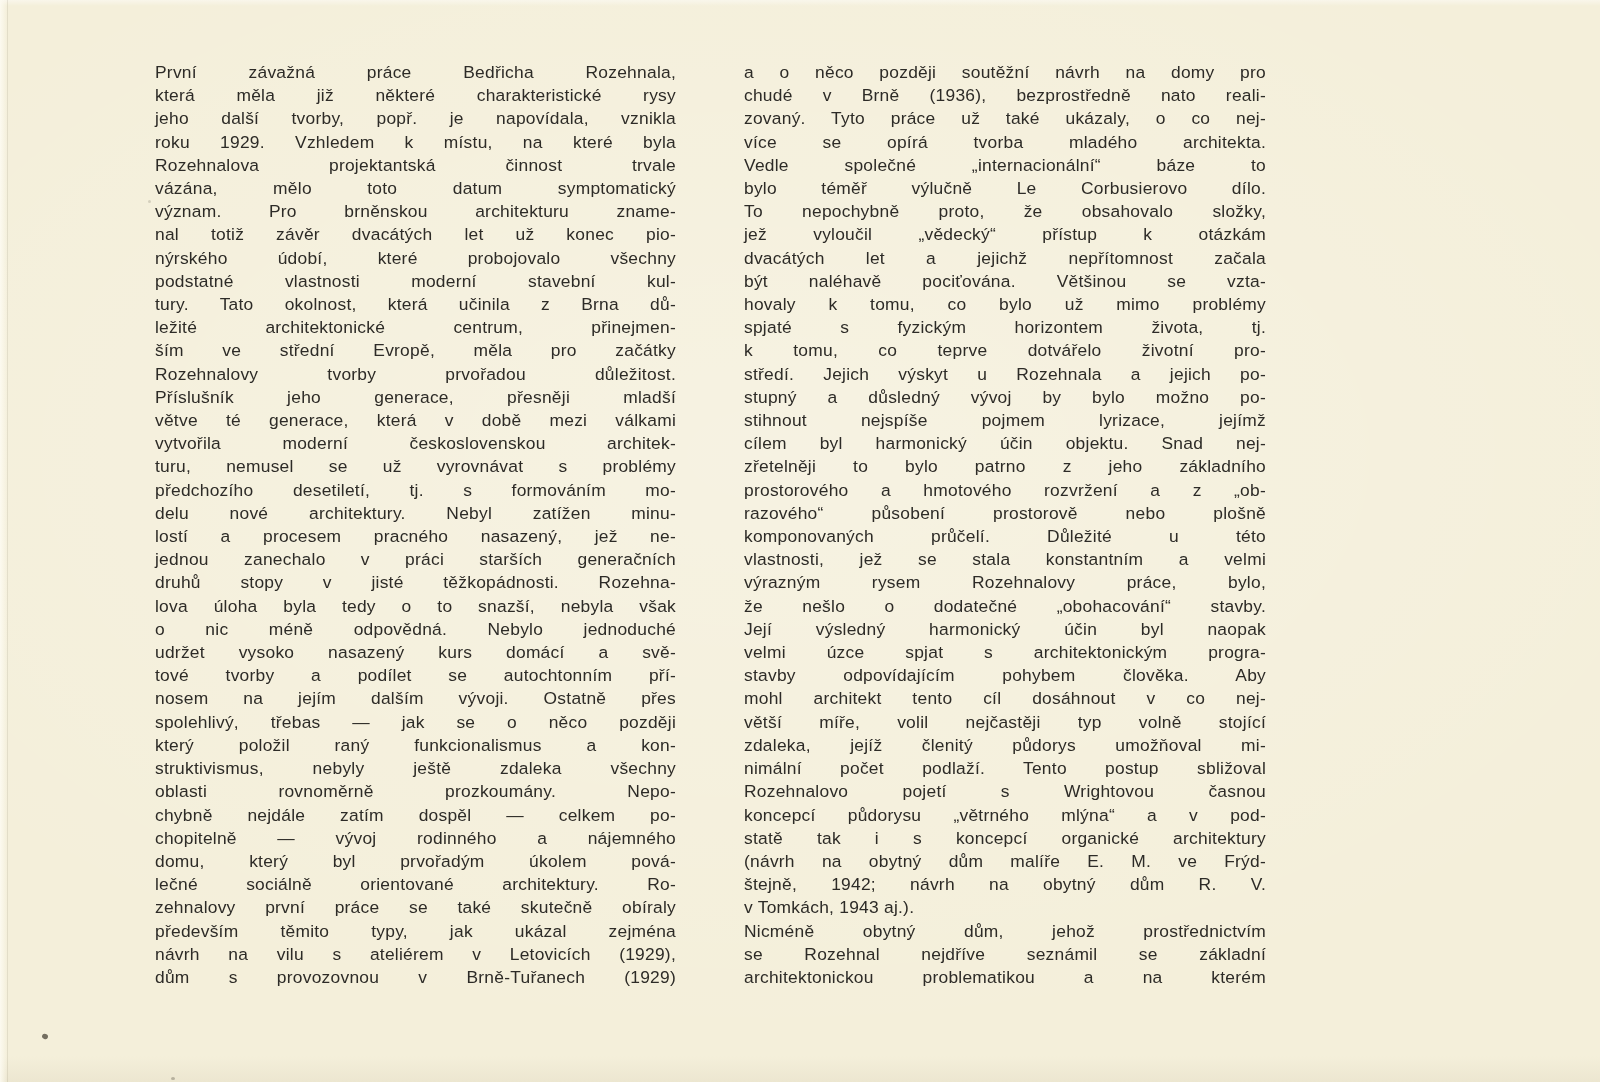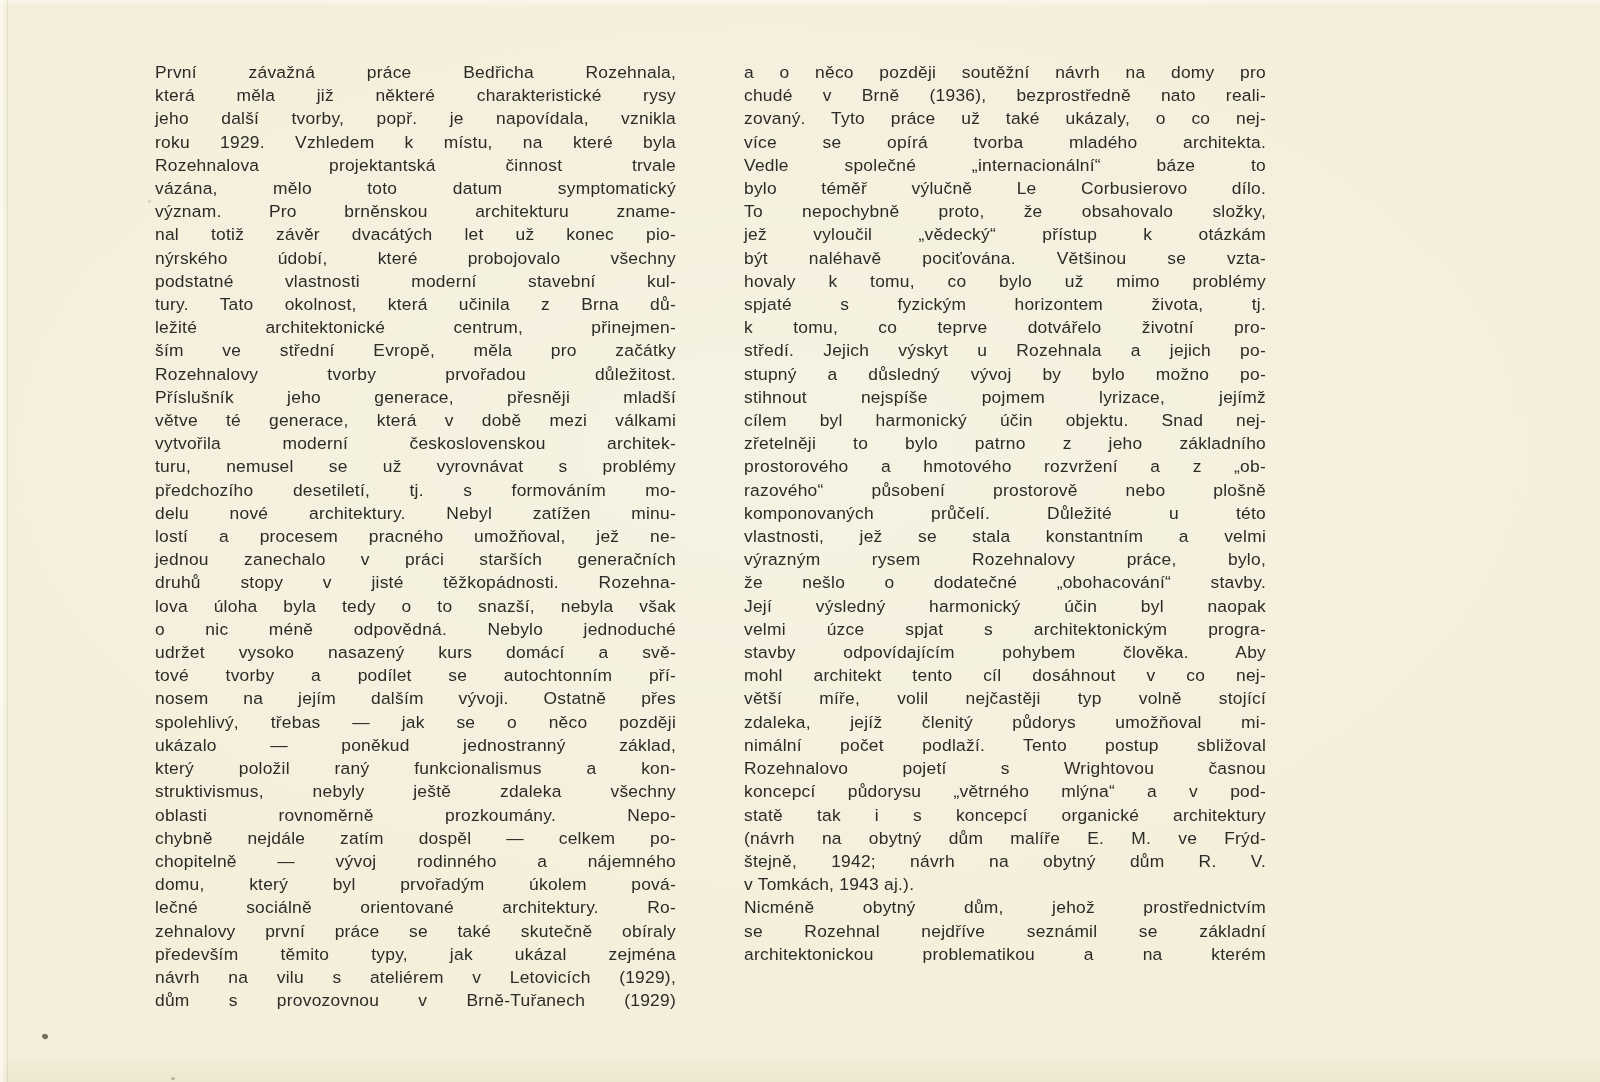--- a/index.html
+++ b/index.html
@@ -78,30 +78,29 @@
       <div class="line">tury. Tato okolnost, která učinila z Brna dů-</div>
       <div class="line">ležité architektonické centrum, přinejmen-</div>
       <div class="line">ším ve střední Evropě, měla pro začátky</div>
       <div class="line">Rozehnalovy tvorby prvořadou důležitost.</div>
       <div class="line">Příslušník jeho generace, přesněji mladší</div>
       <div class="line">větve té generace, která v době mezi válkami</div>
       <div class="line">vytvořila moderní československou architek-</div>
       <div class="line">turu, nemusel se už vyrovnávat s problémy</div>
       <div class="line">předchozího desetiletí, tj. s formováním mo-</div>
       <div class="line">delu nové architektury. Nebyl zatížen minu-</div>
-      <div class="line">lostí a procesem pracného umožňoval, jež ne-</div>
+      <div class="line">lostí a procesem pracného nasazený, jež ne-</div>
       <div class="line">jednou zanechalo v práci starších generačních</div>
       <div class="line">druhů stopy v jisté těžkopádnosti. Rozehna-</div>
       <div class="line">lova úloha byla tedy o to snazší, nebyla však</div>
       <div class="line">o nic méně odpovědná. Nebylo jednoduché</div>
       <div class="line">udržet vysoko nasazený kurs domácí a svě-</div>
       <div class="line">tové tvorby a podílet se autochtonním pří-</div>
       <div class="line">nosem na jejím dalším vývoji. Ostatně přes</div>
       <div class="line">spolehlivý, třebas — jak se o něco později</div>
-      <div class="line">ukázalo — poněkud jednostranný základ,</div>
       <div class="line">který položil raný funkcionalismus a kon-</div>
       <div class="line">struktivismus, nebyly ještě zdaleka všechny</div>
       <div class="line">oblasti rovnoměrně prozkoumány. Nepo-</div>
       <div class="line">chybně nejdále zatím dospěl — celkem po-</div>
       <div class="line">chopitelně — vývoj rodinného a nájemného</div>
       <div class="line">domu, který byl prvořadým úkolem pová-</div>
       <div class="line">lečné sociálně orientované architektury. Ro-</div>
       <div class="line">zehnalovy první práce se také skutečně obíraly</div>
       <div class="line">především těmito typy, jak ukázal zejména</div>
       <div class="line">návrh na vilu s ateliérem v Letovicích (1929),</div>
@@ -109,20 +108,21 @@
     </div>
   <div class="col col-b">
       <div class="line">a o něco později soutěžní návrh na domy pro</div>
       <div class="line">chudé v Brně (1936), bezprostředně nato reali-</div>
       <div class="line">zovaný. Tyto práce už také ukázaly, o co nej-</div>
       <div class="line">více se opírá tvorba mladého architekta.</div>
       <div class="line">Vedle společné „internacionální“ báze to</div>
       <div class="line">bylo téměř výlučně Le Corbusierovo dílo.</div>
       <div class="line">To nepochybně proto, že obsahovalo složky,</div>
       <div class="line">jež vyloučil „vědecký“ přístup k otázkám</div>
+      <div class="line">dvacátých let a jejichž nepřítomnost začala</div>
       <div class="line">být naléhavě pociťována. Většinou se vzta-</div>
       <div class="line">hovaly k tomu, co bylo už mimo problémy</div>
       <div class="line">spjaté s fyzickým horizontem života, tj.</div>
       <div class="line">k tomu, co teprve dotvářelo životní pro-</div>
       <div class="line">středí. Jejich výskyt u Rozehnala a jejich po-</div>
       <div class="line">stupný a důsledný vývoj by bylo možno po-</div>
       <div class="line">stihnout nejspíše pojmem lyrizace, jejímž</div>
       <div class="line">cílem byl harmonický účin objektu. Snad nej-</div>
       <div class="line">zřetelněji to bylo patrno z jeho základního</div>
       <div class="line">prostorového a hmotového rozvržení a z „ob-</div>

